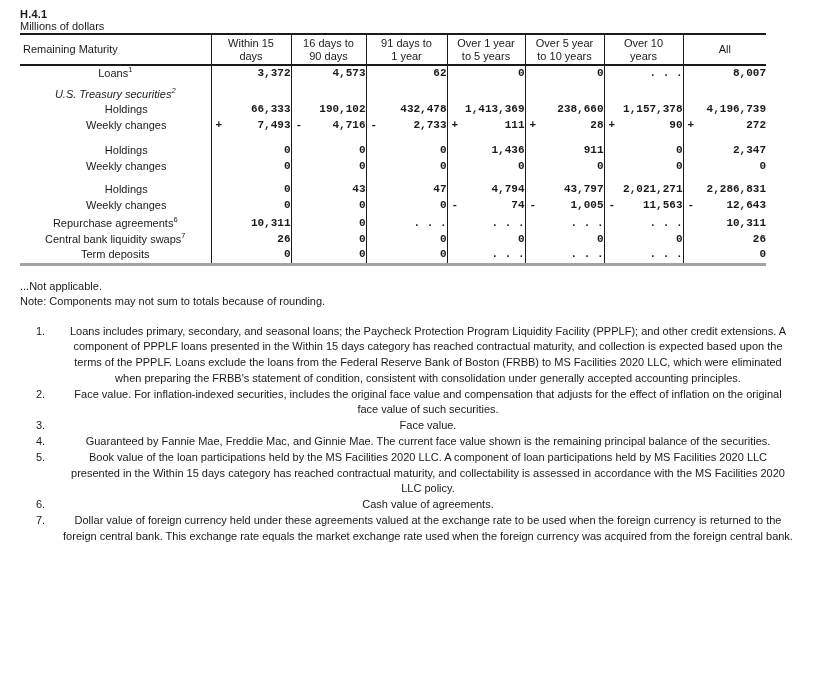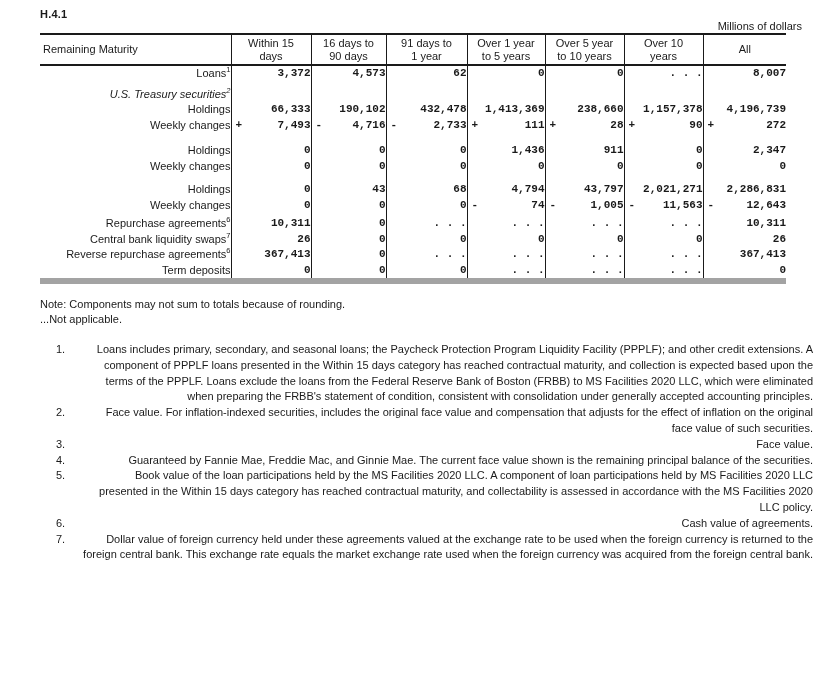--- a/index.html
+++ b/index.html
@@ -4,68 +4,68 @@
 <style>
   * { box-sizing: border-box; }
   html, body {
     margin: 0; padding: 0;
     background: #ffffff;
     width: 816px; height: 679px;
     font-family: "Liberation Sans", sans-serif;
     color: #1a1a1a;
     overflow: hidden;
   }
-  .page { padding: 8px 14px 0 20px; margin-left: 20px; }
+  .page { padding: 8px 14px 0 20px; }
 
   .report-id { font-size: 11px; font-weight: bold; letter-spacing: 0.2px; }
   .title { font-size: 15px; font-weight: bold; margin: 15px 0 1px 0; letter-spacing: 0.1px; }
-  .units { font-size: 11px; margin: 0 0 1px 0; text-align: right; }
+  .units { font-size: 11px; margin: 0 0 1px 0; }
 
   table.maturity {
     border-collapse: collapse;
     table-layout: fixed;
     width: 746px;
     border-top: 2px solid #1a1a1a;
-    border-bottom: 6px solid #a3a3a3;
+    border-bottom: 3px solid #a3a3a3;
   }
   table.maturity th, table.maturity td { padding: 0; }
   table.maturity th:not(:first-child),
   table.maturity td:not(:first-child) { border-left: 1px solid #1a1a1a; }
 
   thead th {
     font-size: 11px; font-weight: normal;
     text-align: center; vertical-align: middle;
     white-space: pre-line; line-height: 13px;
     padding: 3px 2px; height: 31px;
     border-bottom: 2px solid #1a1a1a;
   }
   thead th.rowhead { text-align: left; padding-left: 3px; }
 
   tbody td { font-size: 11px; line-height: 15.5px; vertical-align: bottom; }
-  td.label-cell { text-align: right; padding-left: 3px; }
+  td.label-cell { text-align: center; padding-left: 3px; }
   td.label-cell.indent1 { padding-left: 22px; }
   td.label-cell.section { font-style: italic; }
   td.label-cell .cont { padding-left: 12px; }
   sup { font-size: 7.5px; line-height: 0; vertical-align: super; }
 
   td.num-cell {
     font-family: "Liberation Mono", monospace;
     font-weight: bold;
     font-size: 11px;
     text-align: right;
     padding-right: 6px;
   }
   td.num-cell .sign { float: left; padding-left: 4px; }
   tr.spacer td { line-height: 0; font-size: 0; }
 
   .notes { font-size: 11px; line-height: 15px; margin-top: 13px; }
   .footnote-list { margin-top: 15px; margin-left: 16px; width: 757px; }
   .footnote { display: grid; grid-template-columns: 27px 1fr; font-size: 11px; line-height: 15.8px; }
   .fn-num { text-align: left; }
-  .fn-text { text-align: right; }
+  .fn-text { text-align: center; }
 </style>
 </head>
 <body>
 
 <div class="page">
   <div class="report-id">H.4.1</div>
   <div class="units">Millions of dollars</div>
 
   <table class="maturity">
     <colgroup>
@@ -184,21 +184,21 @@
           <td></td>
           <td></td>
           <td></td>
           <td></td>
           <td></td>
         </tr>
         <tr>
           <td class="label-cell indent1">Holdings</td>
           <td class="num-cell">0</td>
           <td class="num-cell">43</td>
-          <td class="num-cell">68</td>
+          <td class="num-cell">47</td>
           <td class="num-cell">4,794</td>
           <td class="num-cell">43,797</td>
           <td class="num-cell">2,021,271</td>
           <td class="num-cell">2,286,831</td>
         </tr>
         <tr>
           <td class="label-cell indent1">Weekly changes</td>
           <td class="num-cell">0</td>
           <td class="num-cell">0</td>
           <td class="num-cell">0</td>
@@ -231,45 +231,35 @@
           <td class="label-cell">Central bank liquidity swaps<sup>7</sup></td>
           <td class="num-cell">26</td>
           <td class="num-cell">0</td>
           <td class="num-cell">0</td>
           <td class="num-cell">0</td>
           <td class="num-cell">0</td>
           <td class="num-cell">0</td>
           <td class="num-cell">26</td>
         </tr>
         <tr>
-          <td class="label-cell">Reverse repurchase agreements<sup>6</sup></td>
-          <td class="num-cell">367,413</td>
-          <td class="num-cell">0</td>
-          <td class="num-cell">. . .</td>
-          <td class="num-cell">. . .</td>
-          <td class="num-cell">. . .</td>
-          <td class="num-cell">. . .</td>
-          <td class="num-cell">367,413</td>
-        </tr>
-        <tr>
           <td class="label-cell">Term deposits</td>
           <td class="num-cell">0</td>
           <td class="num-cell">0</td>
           <td class="num-cell">0</td>
           <td class="num-cell">. . .</td>
           <td class="num-cell">. . .</td>
           <td class="num-cell">. . .</td>
           <td class="num-cell">0</td>
         </tr>
       </tbody>
   </table>
 
   <div class="notes">
+    <div>...Not applicable.</div>
     <div>Note: Components may not sum to totals because of rounding.</div>
-    <div>...Not applicable.</div>
   </div>
 
   <div class="footnote-list" id="footnote-list">
       <div class="footnote">
         <span class="fn-num">1.</span>
         <span class="fn-text">Loans includes primary, secondary, and seasonal loans; the Paycheck Protection Program Liquidity Facility (PPPLF); and other credit extensions. A component of PPPLF loans presented in the Within 15 days category has reached contractual maturity, and collection is expected based upon the terms of the PPPLF. Loans exclude the loans from the Federal Reserve Bank of Boston (FRBB) to MS Facilities 2020 LLC, which were eliminated when preparing the FRBB's statement of condition, consistent with consolidation under generally accepted accounting principles.</span>
       </div>
       <div class="footnote">
         <span class="fn-num">2.</span>
         <span class="fn-text">Face value. For inflation-indexed securities, includes the original face value and compensation that adjusts for the effect of inflation on the original face value of such securities.</span>

